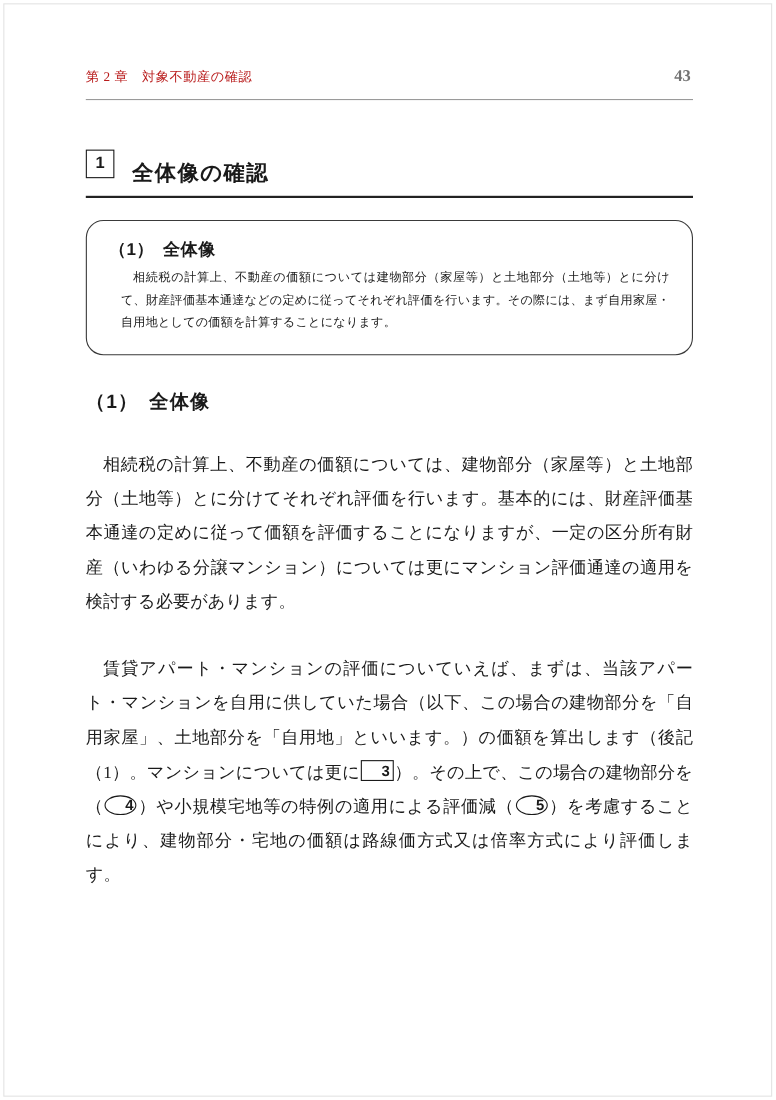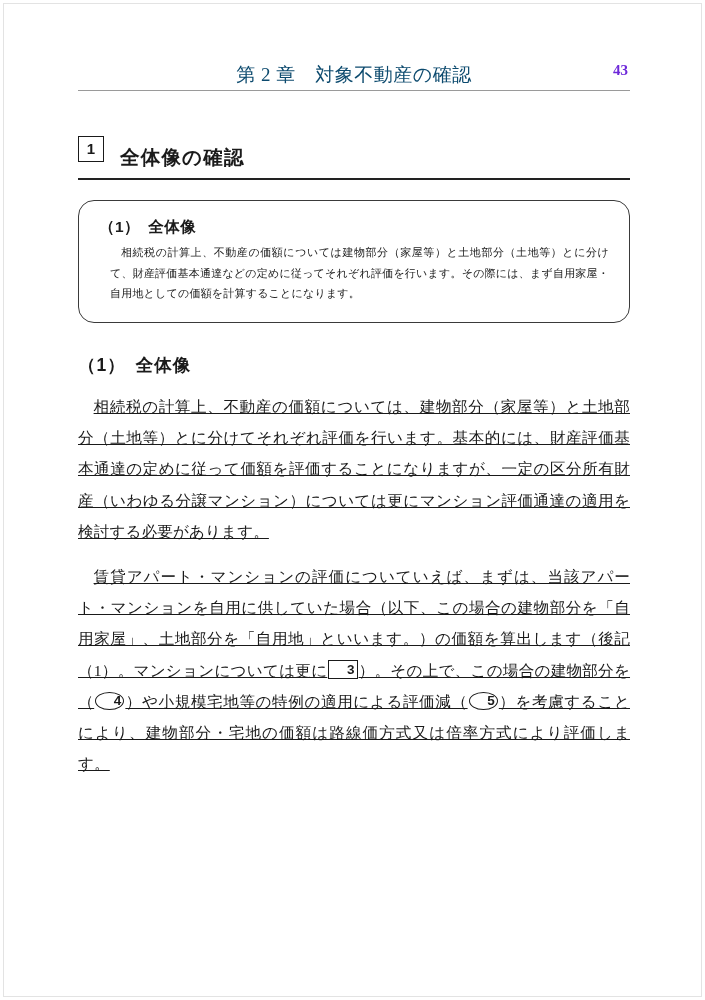--- a/index.html
+++ b/index.html
@@ -38,32 +38,32 @@
   
   .runhead {
     position: relative;
     height: 34px;
   }
   .runhead-title {
     position: absolute;
     left: 0;
     right: 0;
     top: 0;
-    text-align: center;
-    font-size: 19px;
+    text-align: left;
+    font-size: 12px;
     letter-spacing: 0.5px;
-    color: #0c4a6e;
+    color: #b91c1c;
   }
   .runhead-page {
     position: absolute;
     right: 2px;
     top: 0;
     font-size: 15px;
     font-weight: bold;
-    color: #6d28d9;
+    color: #737373;
   }
   .runhead-rule {
     position: absolute;
     left: 0;
     right: 0;
     top: 28px;
     border-top: 1px solid #9a9a9a;
   }
 
   
@@ -136,22 +136,21 @@
     font-family: "Liberation Sans", "DejaVu Sans", sans-serif;
   }
   .subhead .lbl-num { margin-right: 10px; }
 
   .body-para {
     font-size: 15.6px;
     line-height: 2.0;
     text-align: justify;
     text-indent: 1em;
     letter-spacing: 0.1px;
-    margin: 14px 0 0 0;
-    text-decoration: underline;
+    margin: 30px 0 0 0;
   }
 
   
   .ref {
     display: inline-block;
     min-width: 16px;
     padding: 0 2px;
     text-align: center;
     border: 1.5px solid #1a1a1a;
     font-family: "Liberation Sans", "DejaVu Sans", sans-serif;

